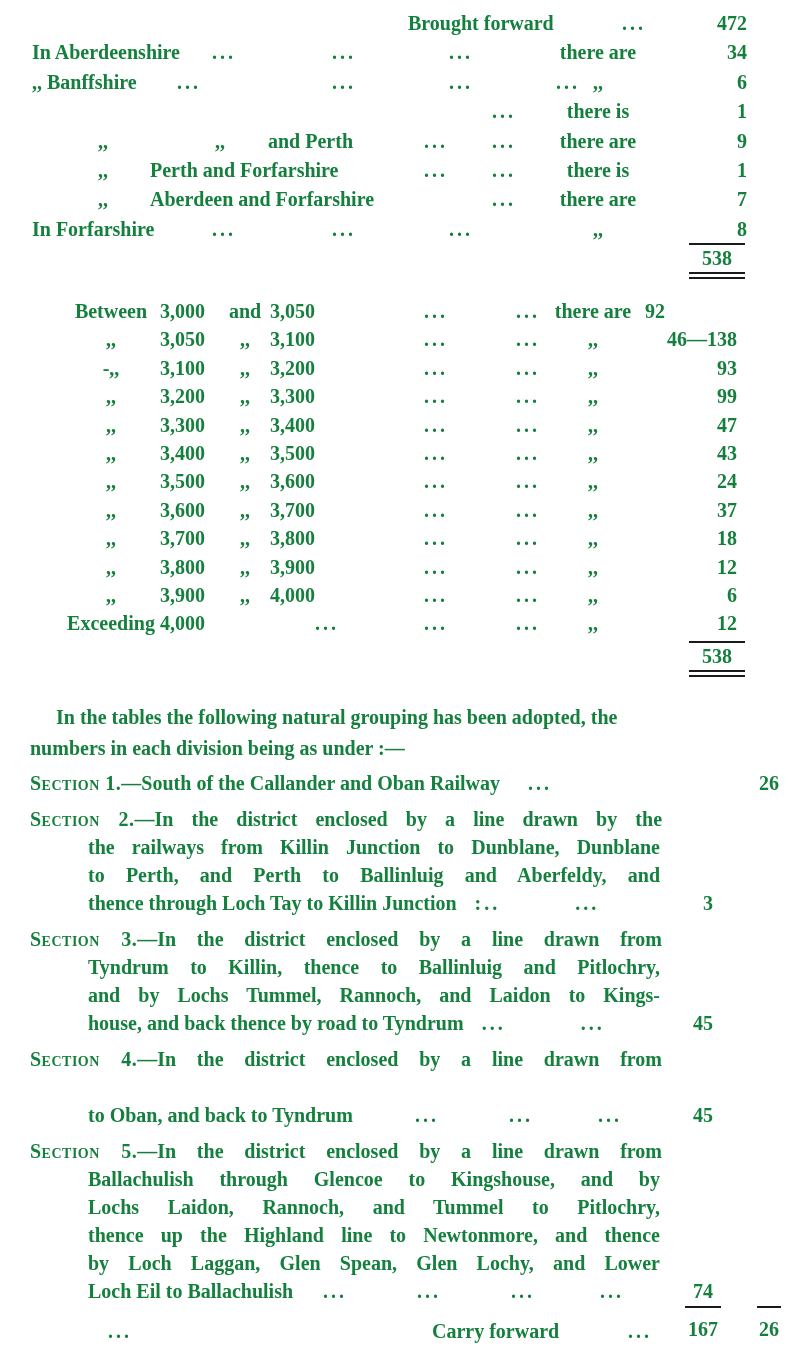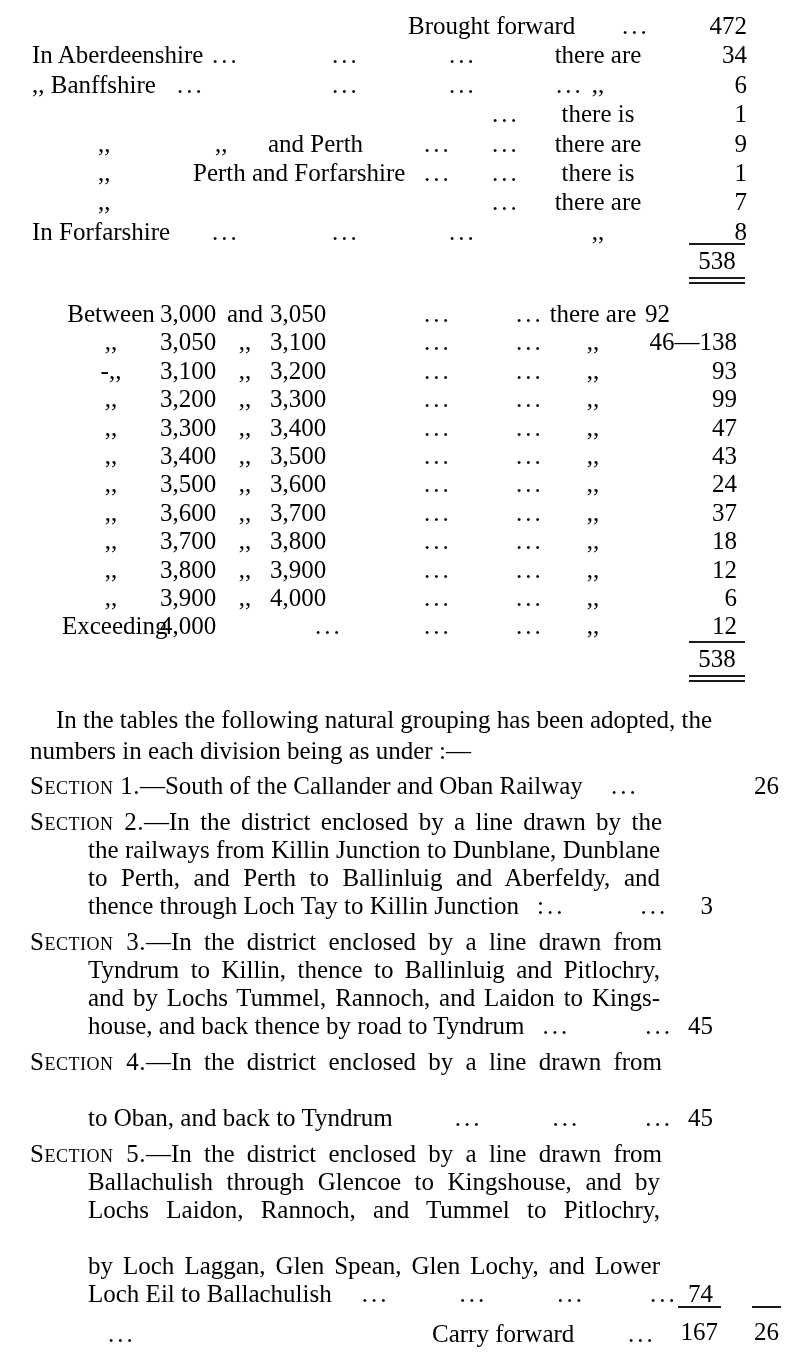--- a/index.html
+++ b/index.html
@@ -1,32 +1,32 @@
 <!DOCTYPE html>
 <html><head>
 <meta charset="utf-8">
 <title>Scanned page</title>
 <style>
   html,body{margin:0;padding:0;background:#e8e8e8;}
   .page{
     position:relative;width:791px;height:1358px;margin:0 auto;
-    background:#ffffff;color:#000000;
+    background:#ffffff;color:#15803d;
     font-family:"Liberation Serif","DejaVu Serif",serif;
-    font-size:25px;font-weight:400;overflow:hidden;
+    font-size:20px;font-weight:700;overflow:hidden;
   }
   .dots{letter-spacing:3px;}
   .sc{font-variant:small-caps;letter-spacing:.5px;}
 
   
   .t1{position:absolute;top:12px;left:0;width:791px;}
   .trow{position:relative;height:29.4px;}
   .trow span{position:absolute;top:0;white-space:nowrap;}
   .bfl{left:408px;} .bfd{left:622px;}
   .lab{left:32px;text-align:center;} .dit1{left:98px;} .dit2{left:215px;}
-  .labm{left:150px;margin-left:43px;} .lab2{left:268px;}
+  .labm{left:150px;} .lab2{left:268px;}
   .d0{left:177px;} .d1{left:212px;} .d2{left:332px;} .d3{left:449px;}
   .d4{left:556px;} .dA{left:424px;} .dB{left:492px;}
   .q{left:548px;width:100px;text-align:center;}
   .val{right:44px;margin-left:32px;}
 
   
   .total{
     position:absolute;right:46px;width:56px;text-align:center;
     border-top:2px solid #1a1a1a;border-bottom:7px double #1a1a1a;
     padding:2px 0 2px;
@@ -132,20 +132,21 @@
         <span class="dA dots">...</span>
         <span class="dB dots">...</span>
         <span class="q">there is</span>
         <span class="val">1</span>
       </div>
 
       <div class="trow">
 
         <span class="dit1">,,</span>
 
+        <span class="labm">Aberdeen and Forfarshire</span>
 
         <span class="dB dots">...</span>
         <span class="q">there are</span>
         <span class="val">7</span>
       </div>
 
       <div class="trow">
 
         <span class="lab">In Forfarshire</span>
 
@@ -346,20 +347,21 @@
 
   <div class="sfj" style="top:1048px"><span class="sc">Section 4.</span><span>—In the district enclosed by a line drawn from</span></div>
   <div class="slast" style="top:1104px">
     <span>to Oban, and back to Tyndrum</span><span class="dots g62">...</span><span class="dots g70">...</span><span class="dots g65">...</span>
     <span class="vinner">45</span>
   </div>
 
   <div class="sfj" style="top:1140px"><span class="sc">Section 5.</span><span>—In the district enclosed by a line drawn from</span></div>
   <div class="scont" style="top:1168px">Ballachulish through Glencoe to Kingshouse, and by</div>
   <div class="scont" style="top:1196px">Lochs Laidon, Rannoch, and Tummel to Pitlochry,</div>
+  <div class="scont" style="top:1224px">thence up the Highland line to Newtonmore, and thence</div>
   <div class="scont" style="top:1252px">by Loch Laggan, Glen Spean, Glen Lochy, and Lower</div>
   <div class="slast" style="top:1280px">
     <span>Loch Eil to Ballachulish</span><span class="dots g30">...</span><span class="dots g70">...</span><span class="dots g70">...</span><span class="dots g65">...</span>
     <span class="vinner">74</span>
   </div>
 
   <div class="carry">
     <span class="cstray dots">...</span>
     <span class="clabel">Carry forward</span>
     <span class="cdots dots">...</span>

